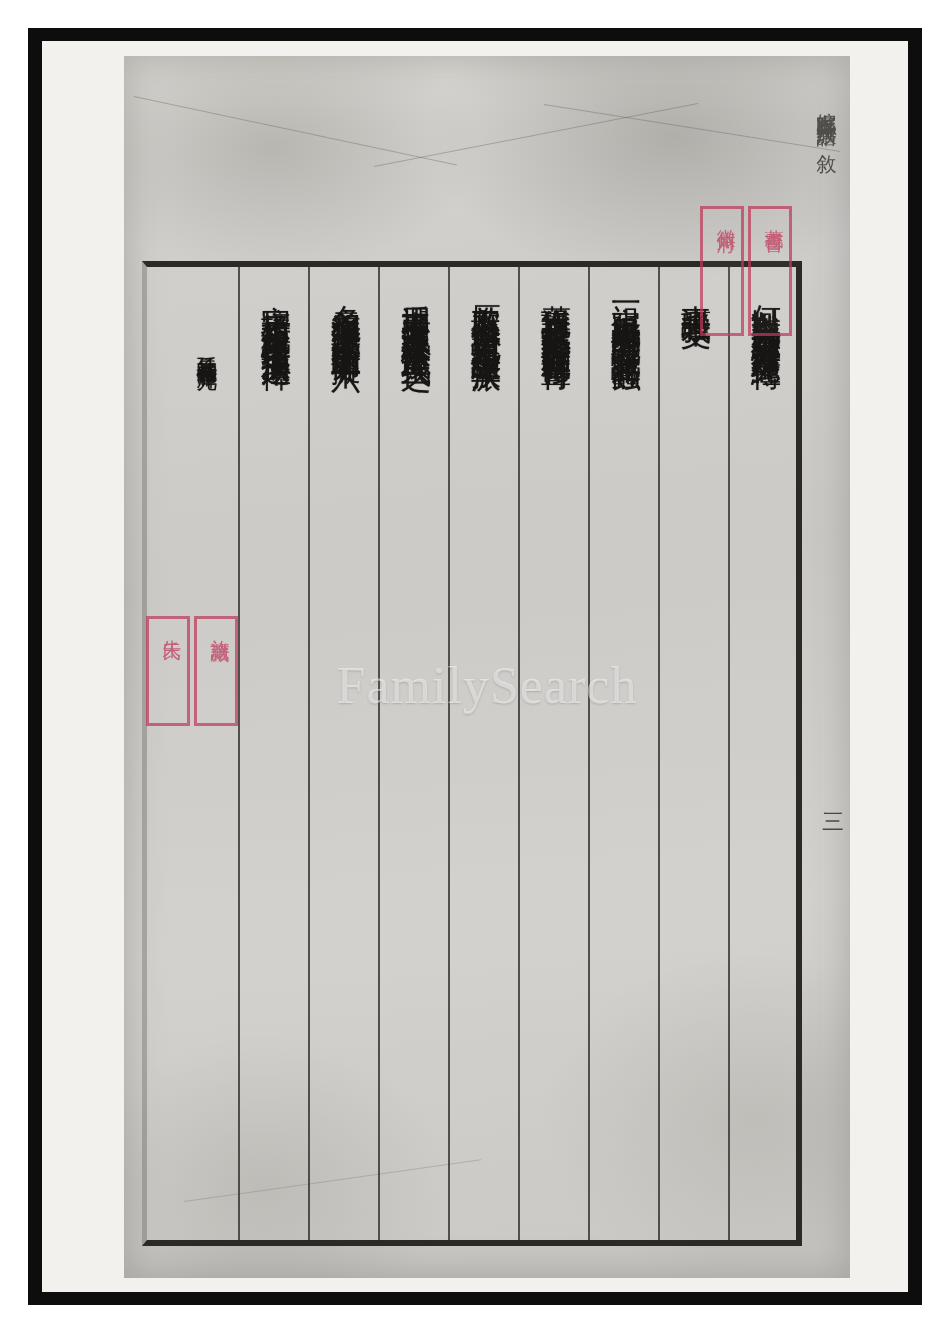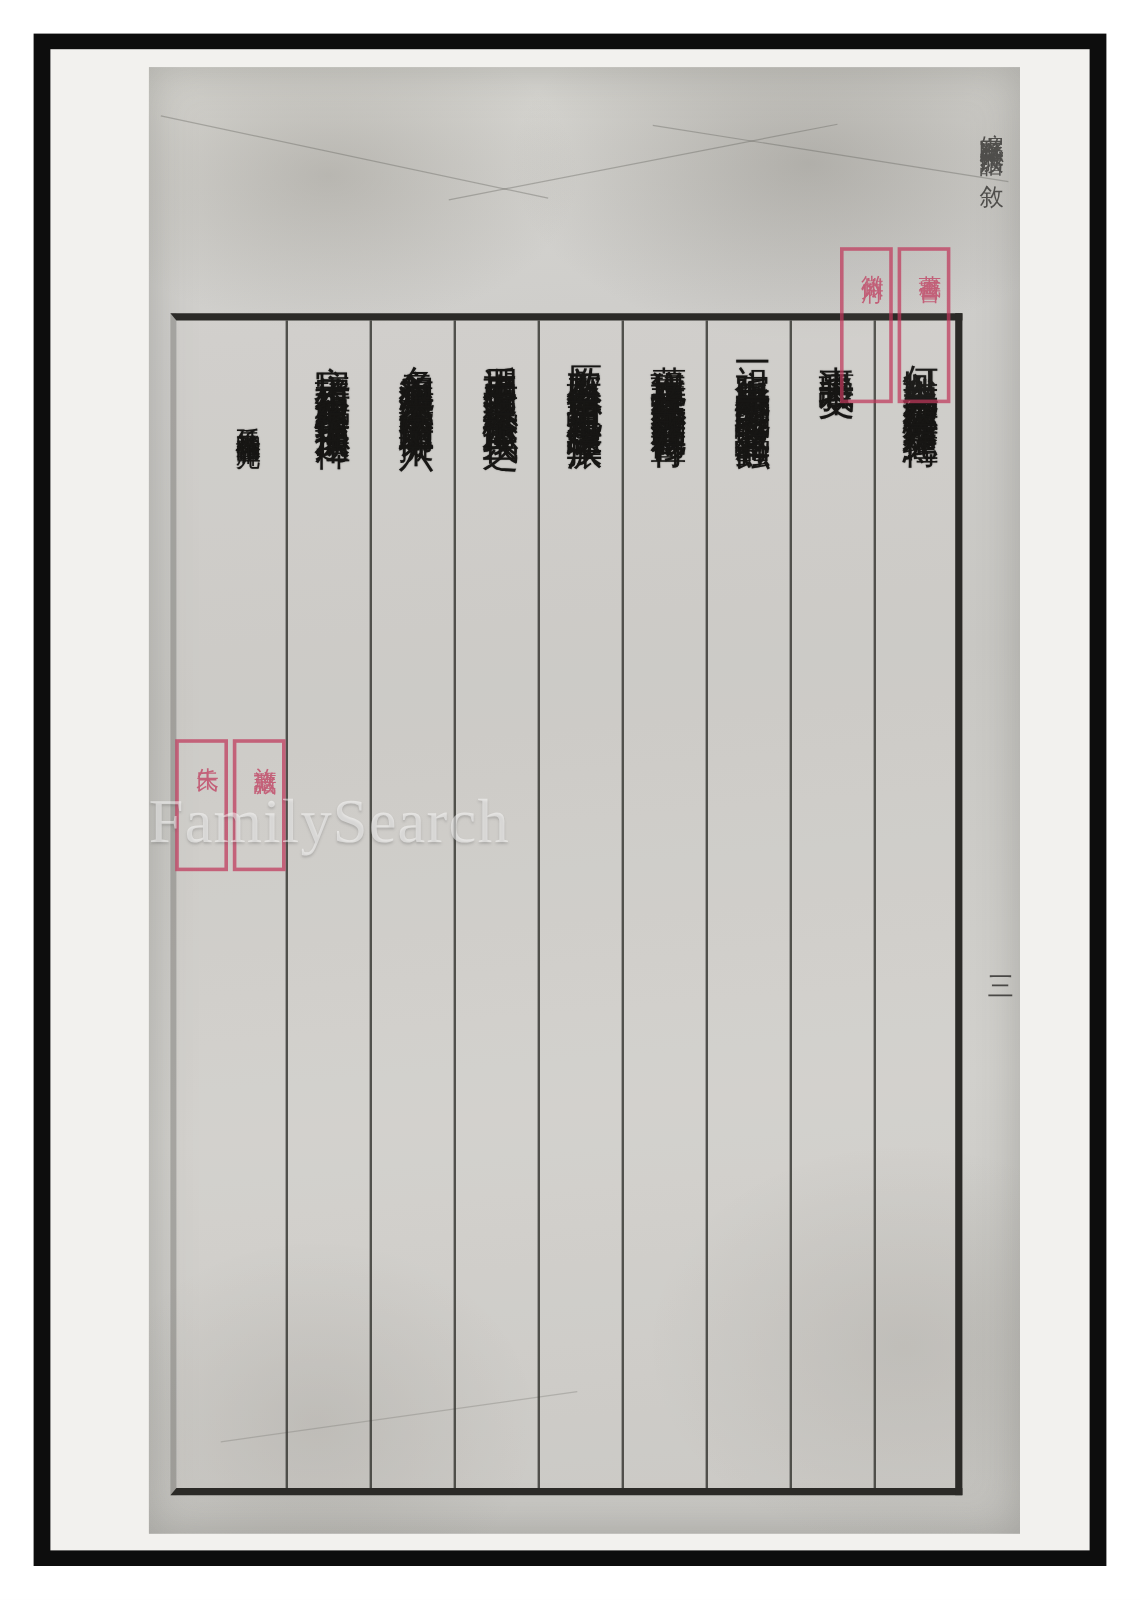--- a/index.html
+++ b/index.html
@@ -155,20 +155,21 @@
     box-sizing: border-box;
     background: rgba(255,255,255,0.04);
   }
 
   
   #watermark {
     position: absolute;
     left: 0;
     right: 0;
     top: 600px;
+    text-align: center;
     font-family: "Liberation Serif", serif;
     font-size: 52px;
     letter-spacing: 1px;
     color: rgba(255,255,255,0.50);
     text-shadow: 0 1px 2px rgba(80,80,80,0.25);
     pointer-events: none;
     user-select: none;
   }
 
   

